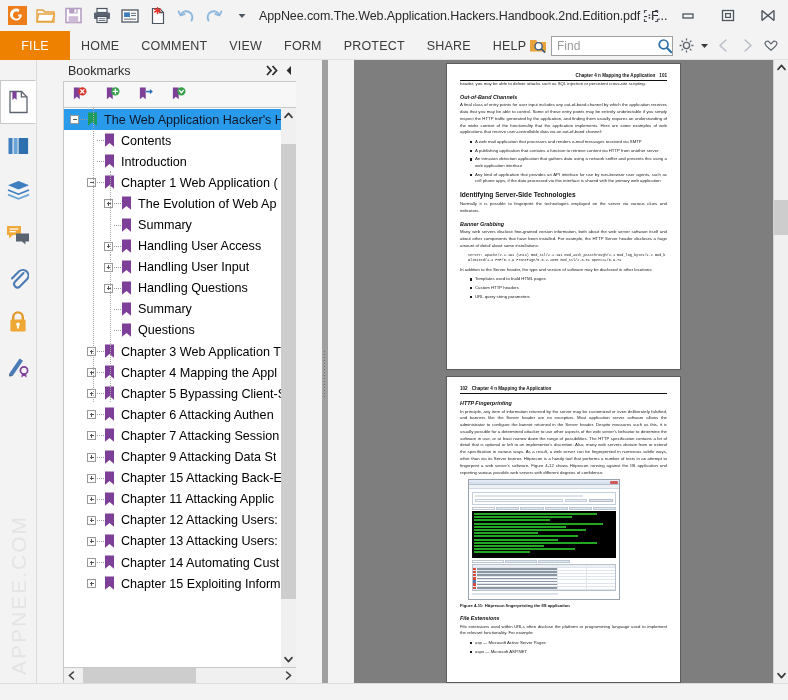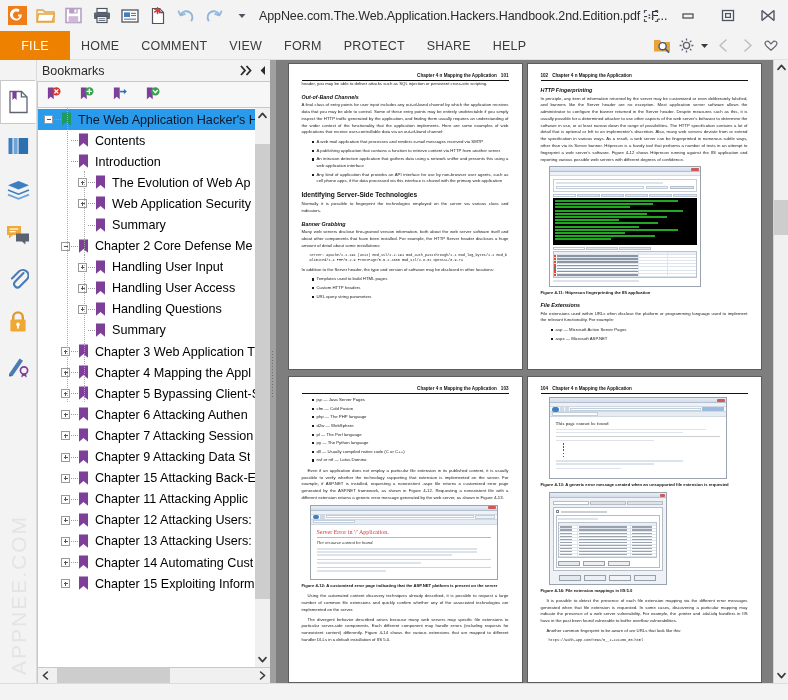--- a/index.html
+++ b/index.html
@@ -89,20 +89,21 @@
     display: flex; align-items: center; justify-content: center;
   }
 
   
   .body-area {
     flex: 1 1 auto;
     display: flex;
     position: relative;
     background: #f3f3f3;
     min-height: 0;
+    gap: 26px;
   }
 
   
   .rail {
     width: 37px; flex: 0 0 37px;
     background: #f3f3f3;
     display: flex; flex-direction: column;
     align-items: center;
     position: relative;
     border-right: 1px solid #dcdcdc;
@@ -497,20 +498,29 @@
     <div class="tab">HELP</div>
 
     <div class="ribbon-right">
       <div class="ic-btn">
         <svg width="19" height="17" viewBox="0 0 19 17">
           <path d="M1 3 h6 l1.4 2 H17 v9.5 H1 Z" fill="#e8a33d"></path>
           <circle cx="9.6" cy="9.2" r="3.6" fill="#ffffff" stroke="#3d5a80" stroke-width="1.4"></circle>
           <line x1="12.4" y1="12" x2="15.6" y2="15.2" stroke="#3d5a80" stroke-width="1.7" stroke-linecap="round"></line>
         </svg>
       </div>
+      <div class="find-box">
+        <input type="text" placeholder="Find" style="">
+        <span>
+          <svg width="16" height="16" viewBox="0 0 16 16">
+            <circle cx="6.6" cy="6.4" r="4.4" fill="none" stroke="#2d6fa8" stroke-width="1.7"></circle>
+            <line x1="9.9" y1="9.8" x2="14.2" y2="14.2" stroke="#2d6fa8" stroke-width="2" stroke-linecap="round"></line>
+          </svg>
+        </span>
+      </div>
       <div class="ic-btn">
         <svg width="17" height="17" viewBox="0 0 17 17">
           <g fill="none" stroke="#5d6470" stroke-width="1.3">
             <circle cx="8.5" cy="8.5" r="3.1"></circle>
             <path d="M8.5 1.6 v2 M8.5 13.4 v2 M1.6 8.5 h2 M13.4 8.5 h2 M3.6 3.6 l1.4 1.4 M12 12 l1.4 1.4 M13.4 3.6 L12 5 M5 12 l-1.4 1.4"></path>
           </g>
         </svg>
       </div>
       <div class="ic-btn" style="width:11px">
         <svg width="9" height="9" viewBox="0 0 9 9">
@@ -708,96 +718,83 @@
                 <i></i>
               </span>
               <span class="bm-flag">
                 <svg width="11" height="15" viewBox="0 0 11 15">
                   <path d="M1 0.5 h9 v13.3 l-4.5 -3.9 l-4.5 3.9 z" fill="#7d3f98"></path>
                 </svg>
               </span>
               <span class="bm-label">Introduction</span>
             </div>
             <div class="bm-row">
+              <div class="bm-indent" style="width: 23px;"></div>
+              <span class="expander"></span>
+              <span class="dots">
+                <i></i>
+              </span>
+              <span class="bm-flag">
+                <svg width="11" height="15" viewBox="0 0 11 15">
+                  <path d="M1 0.5 h9 v13.3 l-4.5 -3.9 l-4.5 3.9 z" fill="#7d3f98"></path>
+                </svg>
+              </span>
+              <span class="bm-label">Chapter 1 Web Application (</span>
+            </div>
+            <div class="bm-row">
               <div class="bm-indent" style="width: 40px;"></div>
               <span class="expander plus"></span>
               <span class="dots">
                 <i></i>
               </span>
               <span class="bm-flag">
                 <svg width="11" height="15" viewBox="0 0 11 15">
                   <path d="M1 0.5 h9 v13.3 l-4.5 -3.9 l-4.5 3.9 z" fill="#7d3f98"></path>
                 </svg>
               </span>
               <span class="bm-label">The Evolution of Web Ap</span>
-            </div>
-            <div class="bm-row">
-              <div class="bm-indent" style="width: 40px;"></div>
-              <span class="expander plus"></span>
-              <span class="dots">
-                <i></i>
-              </span>
-              <span class="bm-flag">
-                <svg width="11" height="15" viewBox="0 0 11 15">
-                  <path d="M1 0.5 h9 v13.3 l-4.5 -3.9 l-4.5 3.9 z" fill="#7d3f98"></path>
-                </svg>
-              </span>
-              <span class="bm-label">Web Application Security</span>
             </div>
             <div class="bm-row">
               <div class="bm-indent" style="width: 40px;"></div>
               <span style="flex: 0 0 10px; height: 21px;"></span>
               <span class="dots">
                 <i></i>
               </span>
               <span class="bm-flag">
                 <svg width="11" height="15" viewBox="0 0 11 15">
                   <path d="M1 0.5 h9 v13.3 l-4.5 -3.9 l-4.5 3.9 z" fill="#7d3f98"></path>
                 </svg>
               </span>
               <span class="bm-label">Summary</span>
             </div>
             <div class="bm-row">
-              <div class="bm-indent" style="width: 23px;"></div>
-              <span class="expander"></span>
-              <span class="dots">
-                <i></i>
-              </span>
-              <span class="bm-flag">
-                <svg width="11" height="15" viewBox="0 0 11 15">
-                  <path d="M1 0.5 h9 v13.3 l-4.5 -3.9 l-4.5 3.9 z" fill="#7d3f98"></path>
-                </svg>
-              </span>
-              <span class="bm-label">Chapter 2 Core Defense Me</span>
-            </div>
-            <div class="bm-row">
               <div class="bm-indent" style="width: 40px;"></div>
               <span class="expander plus"></span>
               <span class="dots">
                 <i></i>
               </span>
               <span class="bm-flag">
                 <svg width="11" height="15" viewBox="0 0 11 15">
                   <path d="M1 0.5 h9 v13.3 l-4.5 -3.9 l-4.5 3.9 z" fill="#7d3f98"></path>
                 </svg>
               </span>
+              <span class="bm-label">Handling User Access</span>
+            </div>
+            <div class="bm-row">
+              <div class="bm-indent" style="width: 40px;"></div>
+              <span class="expander plus"></span>
+              <span class="dots">
+                <i></i>
+              </span>
+              <span class="bm-flag">
+                <svg width="11" height="15" viewBox="0 0 11 15">
+                  <path d="M1 0.5 h9 v13.3 l-4.5 -3.9 l-4.5 3.9 z" fill="#7d3f98"></path>
+                </svg>
+              </span>
               <span class="bm-label">Handling User Input</span>
-            </div>
-            <div class="bm-row">
-              <div class="bm-indent" style="width: 40px;"></div>
-              <span class="expander plus"></span>
-              <span class="dots">
-                <i></i>
-              </span>
-              <span class="bm-flag">
-                <svg width="11" height="15" viewBox="0 0 11 15">
-                  <path d="M1 0.5 h9 v13.3 l-4.5 -3.9 l-4.5 3.9 z" fill="#7d3f98"></path>
-                </svg>
-              </span>
-              <span class="bm-label">Handling User Access</span>
             </div>
             <div class="bm-row">
               <div class="bm-indent" style="width: 40px;"></div>
               <span class="expander plus"></span>
               <span class="dots">
                 <i></i>
               </span>
               <span class="bm-flag">
                 <svg width="11" height="15" viewBox="0 0 11 15">
                   <path d="M1 0.5 h9 v13.3 l-4.5 -3.9 l-4.5 3.9 z" fill="#7d3f98"></path>
@@ -810,20 +807,33 @@
               <span style="flex: 0 0 10px; height: 21px;"></span>
               <span class="dots">
                 <i></i>
               </span>
               <span class="bm-flag">
                 <svg width="11" height="15" viewBox="0 0 11 15">
                   <path d="M1 0.5 h9 v13.3 l-4.5 -3.9 l-4.5 3.9 z" fill="#7d3f98"></path>
                 </svg>
               </span>
               <span class="bm-label">Summary</span>
+            </div>
+            <div class="bm-row">
+              <div class="bm-indent" style="width: 40px;"></div>
+              <span style="flex: 0 0 10px; height: 21px;"></span>
+              <span class="dots">
+                <i></i>
+              </span>
+              <span class="bm-flag">
+                <svg width="11" height="15" viewBox="0 0 11 15">
+                  <path d="M1 0.5 h9 v13.3 l-4.5 -3.9 l-4.5 3.9 z" fill="#7d3f98"></path>
+                </svg>
+              </span>
+              <span class="bm-label">Questions</span>
             </div>
             <div class="bm-row">
               <div class="bm-indent" style="width: 23px;"></div>
               <span class="expander plus"></span>
               <span class="dots">
                 <i></i>
               </span>
               <span class="bm-flag">
                 <svg width="11" height="15" viewBox="0 0 11 15">
                   <path d="M1 0.5 h9 v13.3 l-4.5 -3.9 l-4.5 3.9 z" fill="#7d3f98"></path>

